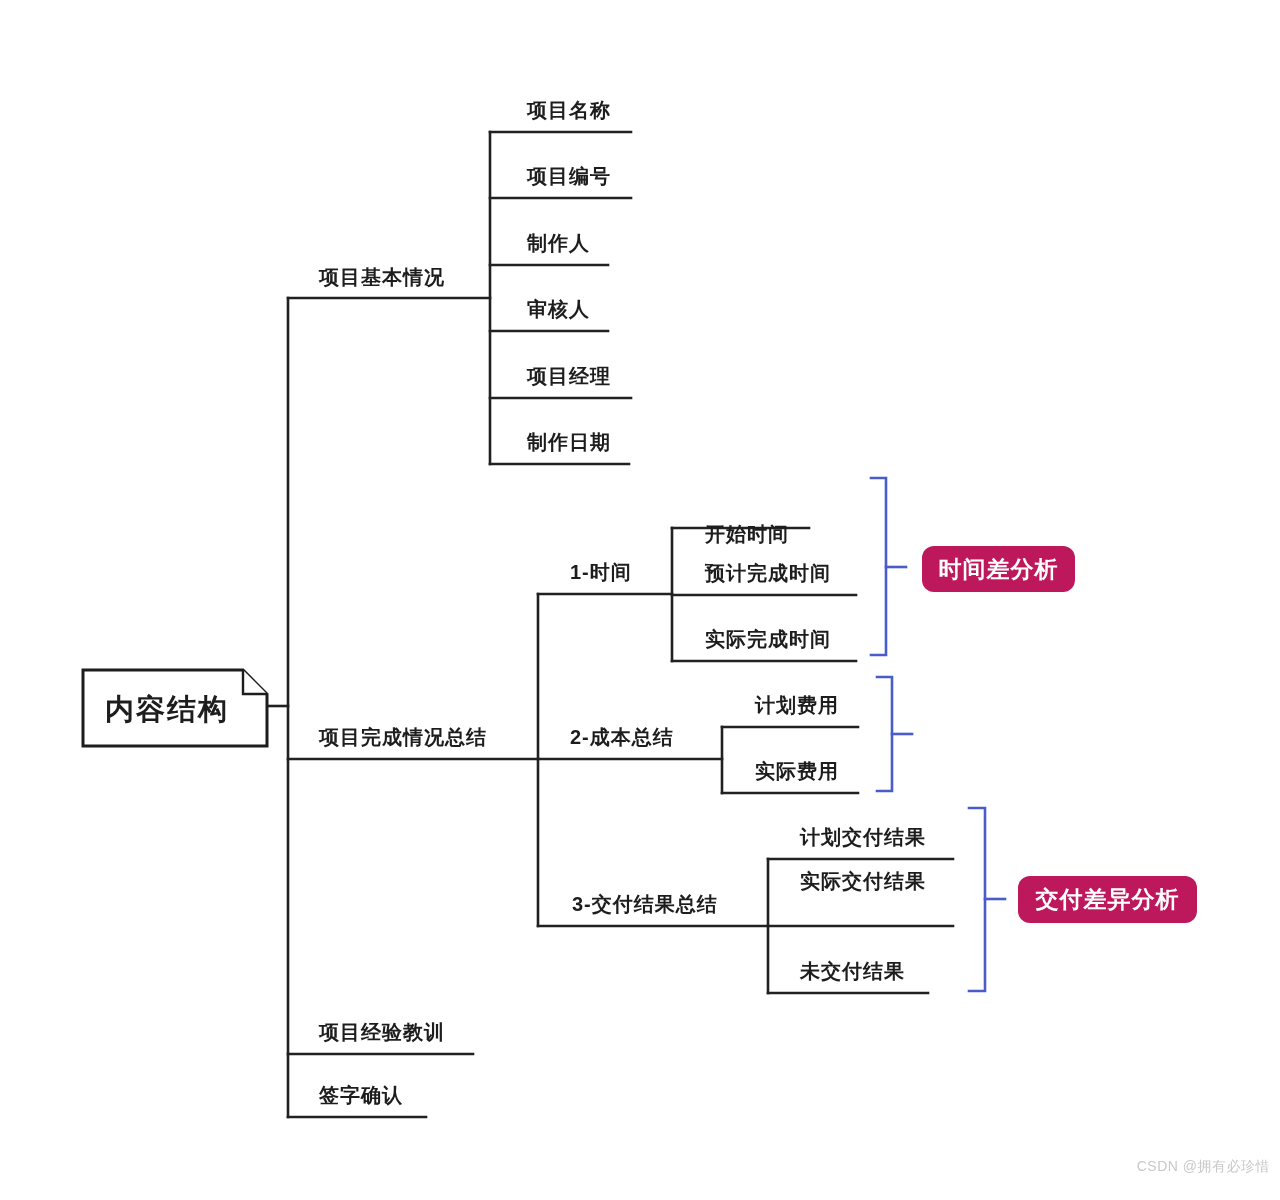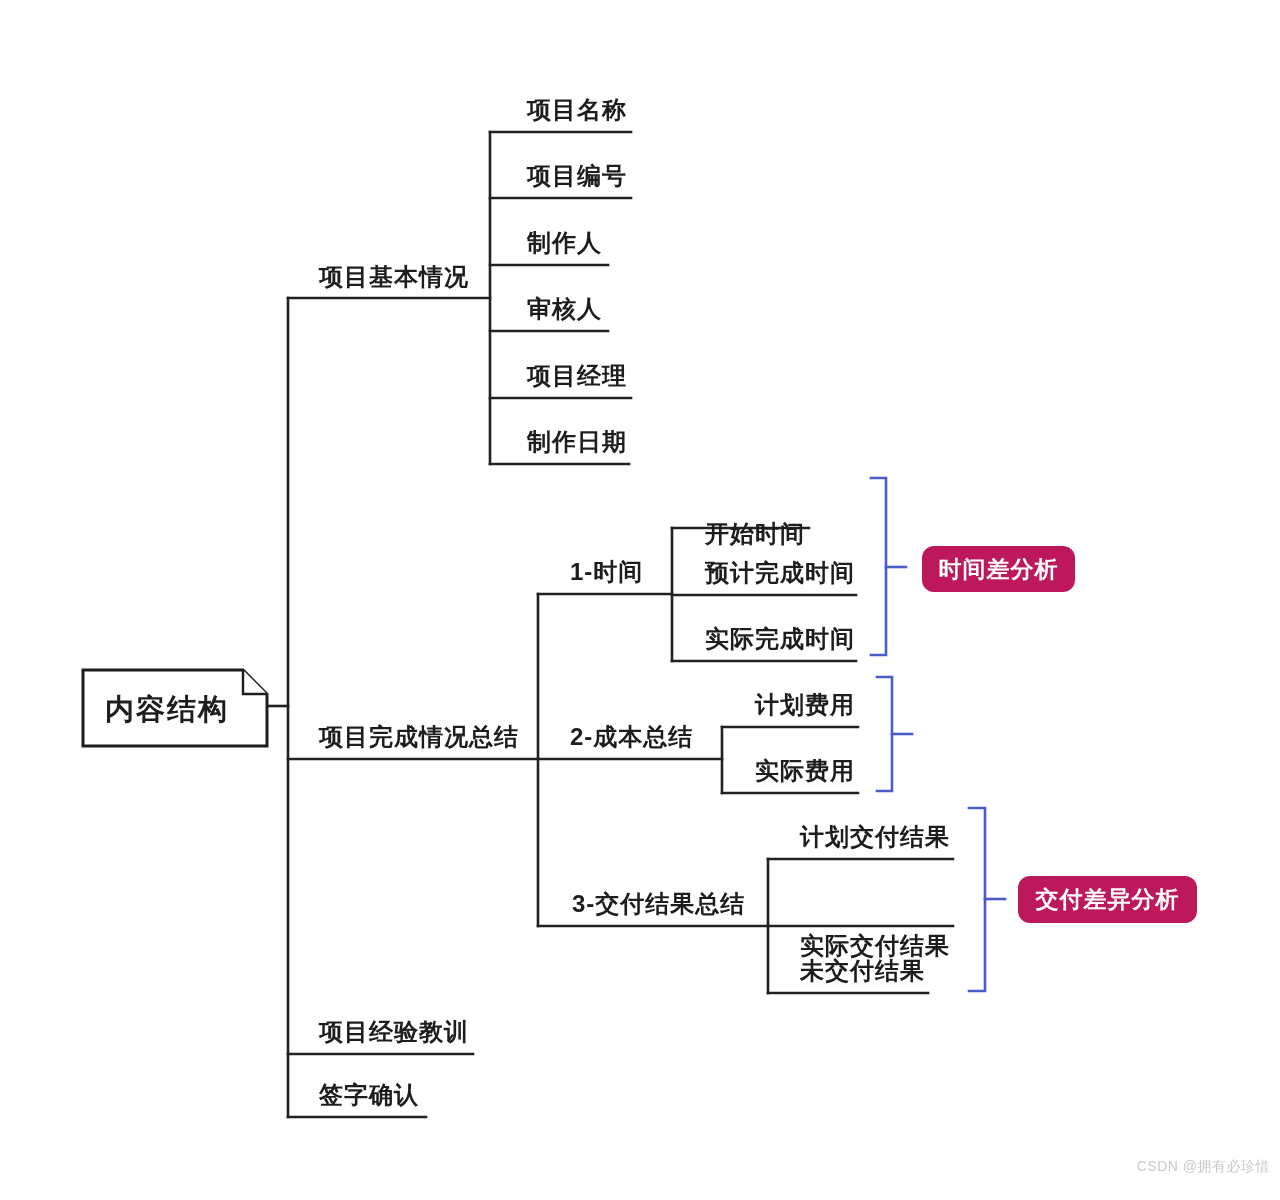--- a/index.html
+++ b/index.html
@@ -3,21 +3,21 @@
 <meta charset="utf-8">
 <style>
   html,body{margin:0;padding:0;background:#ffffff;}
   .canvas{
     position:relative;width:1280px;height:1200px;background:#ffffff;overflow:hidden;
     font-family:"Liberation Sans","DejaVu Sans",sans-serif;
   }
   .wires{position:absolute;left:0;top:0;}
   .node{
     position:absolute;font-weight:700;color:#1d1d1d;
-    font-size:24px;line-height:30px;white-space:nowrap;letter-spacing:1px;
+    font-size:20px;line-height:30px;white-space:nowrap;letter-spacing:1px;
   }
   .root-label{
     position:absolute;left:83px;top:692px;width:168px;text-align:center;
     font-weight:700;font-size:29px;line-height:34px;color:#1d1d1d;letter-spacing:2px;
   }
   .badge{
     position:absolute;background:#be185d;color:#ffffff;border-radius:12px;
     display:flex;align-items:center;justify-content:center;
     font-weight:700;font-size:23px;white-space:nowrap;letter-spacing:1px;
   }
@@ -103,21 +103,21 @@
   <div class="node" style="left:705px;top:558px;">预计完成时间</div>
   <div class="node" style="left:705px;top:624px;">实际完成时间</div>
   <div class="badge" style="left:922px;top:546px;width:153px;height:46px;">时间差分析</div>
 
   <div class="node" style="left:570px;top:722px;">2-成本总结</div>
   <div class="node" style="left:755px;top:690px;">计划费用</div>
   <div class="node" style="left:755px;top:756px;">实际费用</div>
 
   <div class="node" style="left:572px;top:889px;">3-交付结果总结</div>
   <div class="node" style="left:800px;top:822px;">计划交付结果</div>
-  <div class="node" style="left:800px;top:931px;font-family:Liberation Serif, serif;">实际交付结果</div>
+  <div class="node" style="left:800px;top:866px;font-family:Liberation Serif, serif;">实际交付结果</div>
   <div class="node" style="left:800px;top:956px;">未交付结果</div>
   <div class="badge" style="left:1018px;top:876px;width:179px;height:47px;">交付差异分析</div>
 
   <div class="node" style="left:319px;top:1017px;">项目经验教训</div>
   <div class="node" style="left:319px;top:1080px;">签字确认</div>
 
   <div class="watermark">CSDN @拥有必珍惜</div>
 </div>
 
 </body></html>

